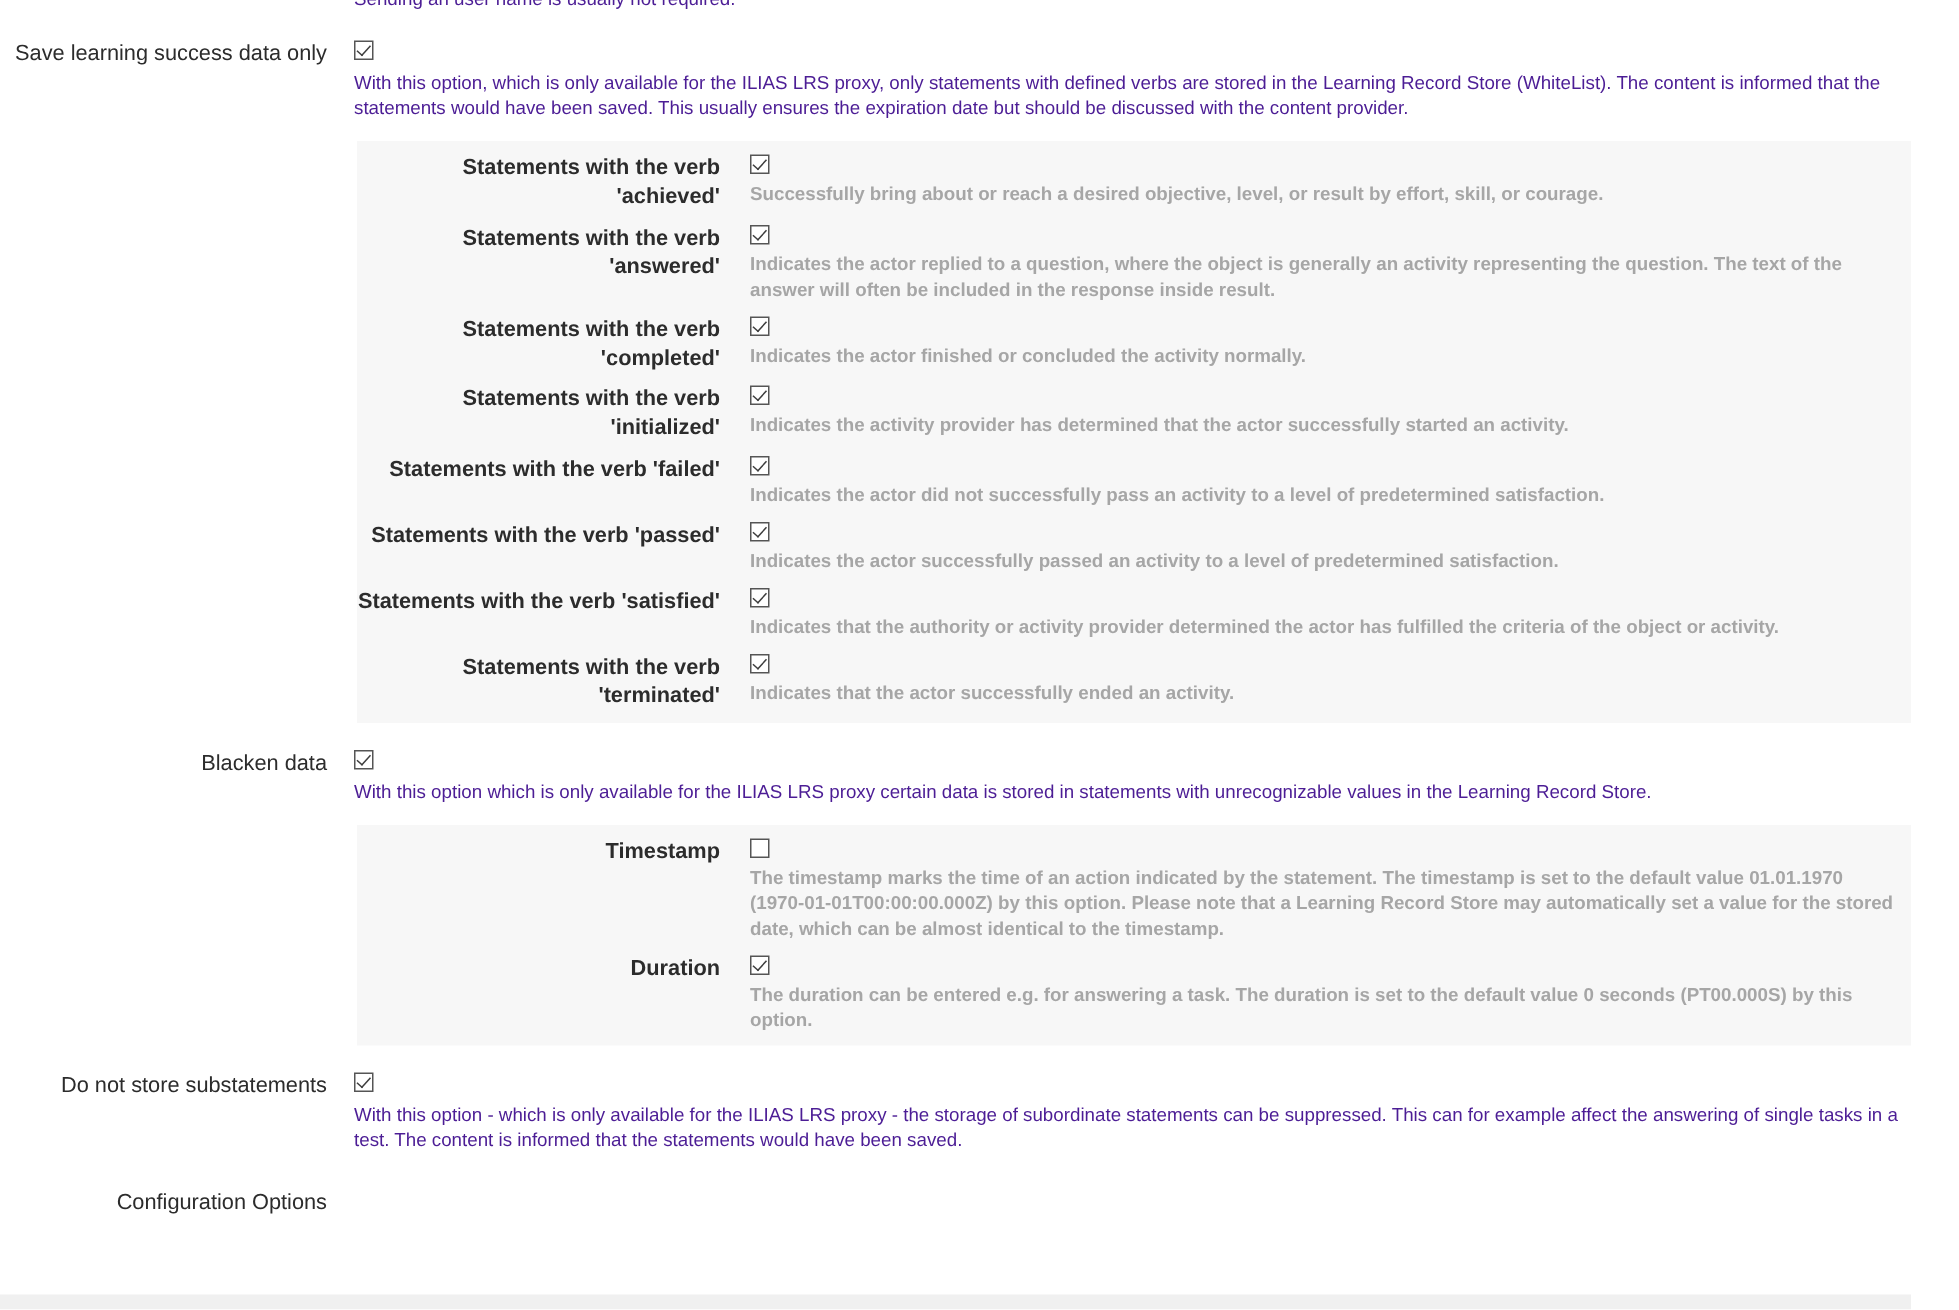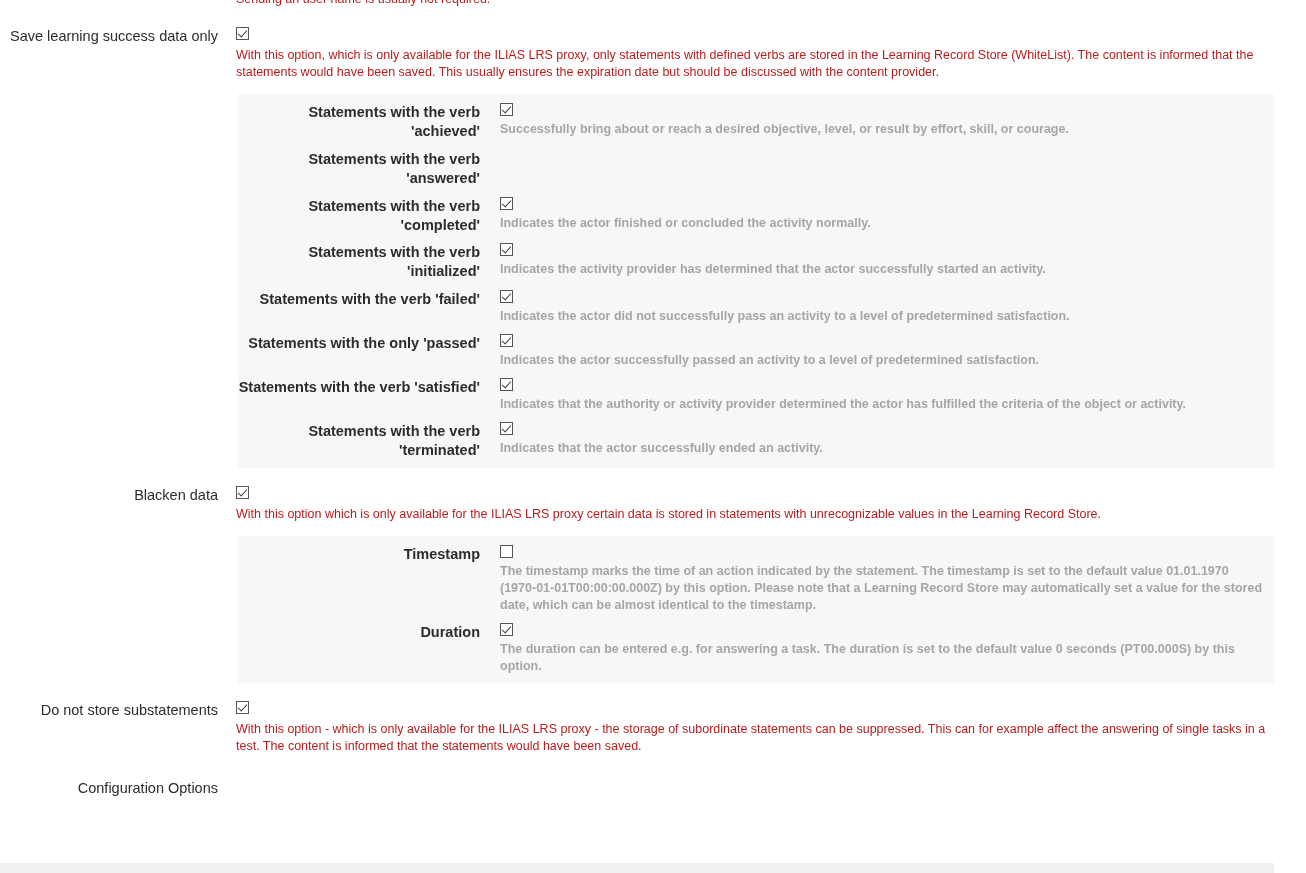--- a/index.html
+++ b/index.html
@@ -33,21 +33,21 @@
     color: #2c2c2c;
   }
   .frow-body {
     flex: 1 1 auto;
     min-width: 0;
     padding-left: 8px;
   }
   .frow-desc {
     font-size: 12.5px;
     line-height: 17px;
-    color: #b91c1c;
+    color: #4c1d95;
     margin-top: 2px;
     padding-right: 4px;
   }
 
   
   .cbox {
     display: inline-block;
     width: 13px; height: 13px;
     border: 1px solid #555;
     background: #fff;
@@ -168,20 +168,24 @@
     <div class="subrow" style="padding-bottom:9px;">
       <div class="subrow-label">Statements with the verb 'achieved'</div>
       <div class="subrow-body">
         <span class="cbox checked"></span>
         <div class="subrow-desc">Successfully bring about or reach a desired objective, level, or result by effort, skill, or courage.</div>
       </div>
     </div>
 
     <div class="subrow" style="padding-bottom:9px;">
       <div class="subrow-label">Statements with the verb 'answered'</div>
+      <div class="subrow-body">
+        <span class="cbox checked"></span>
+        <div class="subrow-desc">Indicates the actor replied to a question, where the object is generally an activity representing the question. The text of the answer will often be included in the response inside result.</div>
+      </div>
     </div>
 
     <div class="subrow" style="padding-bottom:8px;">
       <div class="subrow-label" style="max-width:254px;">Statements with the verb 'completed'</div>
       <div class="subrow-body">
         <span class="cbox checked"></span>
         <div class="subrow-desc">Indicates the actor finished or concluded the activity normally.</div>
       </div>
     </div>
 
@@ -195,21 +199,21 @@
 
     <div class="subrow" style="padding-bottom:9px;">
       <div class="subrow-label">Statements with the verb 'failed'</div>
       <div class="subrow-body">
         <span class="cbox checked"></span>
         <div class="subrow-desc">Indicates the actor did not successfully pass an activity to a level of predetermined satisfaction.</div>
       </div>
     </div>
 
     <div class="subrow" style="padding-bottom:9px;">
-      <div class="subrow-label">Statements with the only 'passed'</div>
+      <div class="subrow-label">Statements with the verb 'passed'</div>
       <div class="subrow-body">
         <span class="cbox checked"></span>
         <div class="subrow-desc">Indicates the actor successfully passed an activity to a level of predetermined satisfaction.</div>
       </div>
     </div>
 
 
     <div class="subrow" style="padding-bottom:9px;">
       <div class="subrow-label">Statements with the verb 'satisfied'</div>
       <div class="subrow-body">

